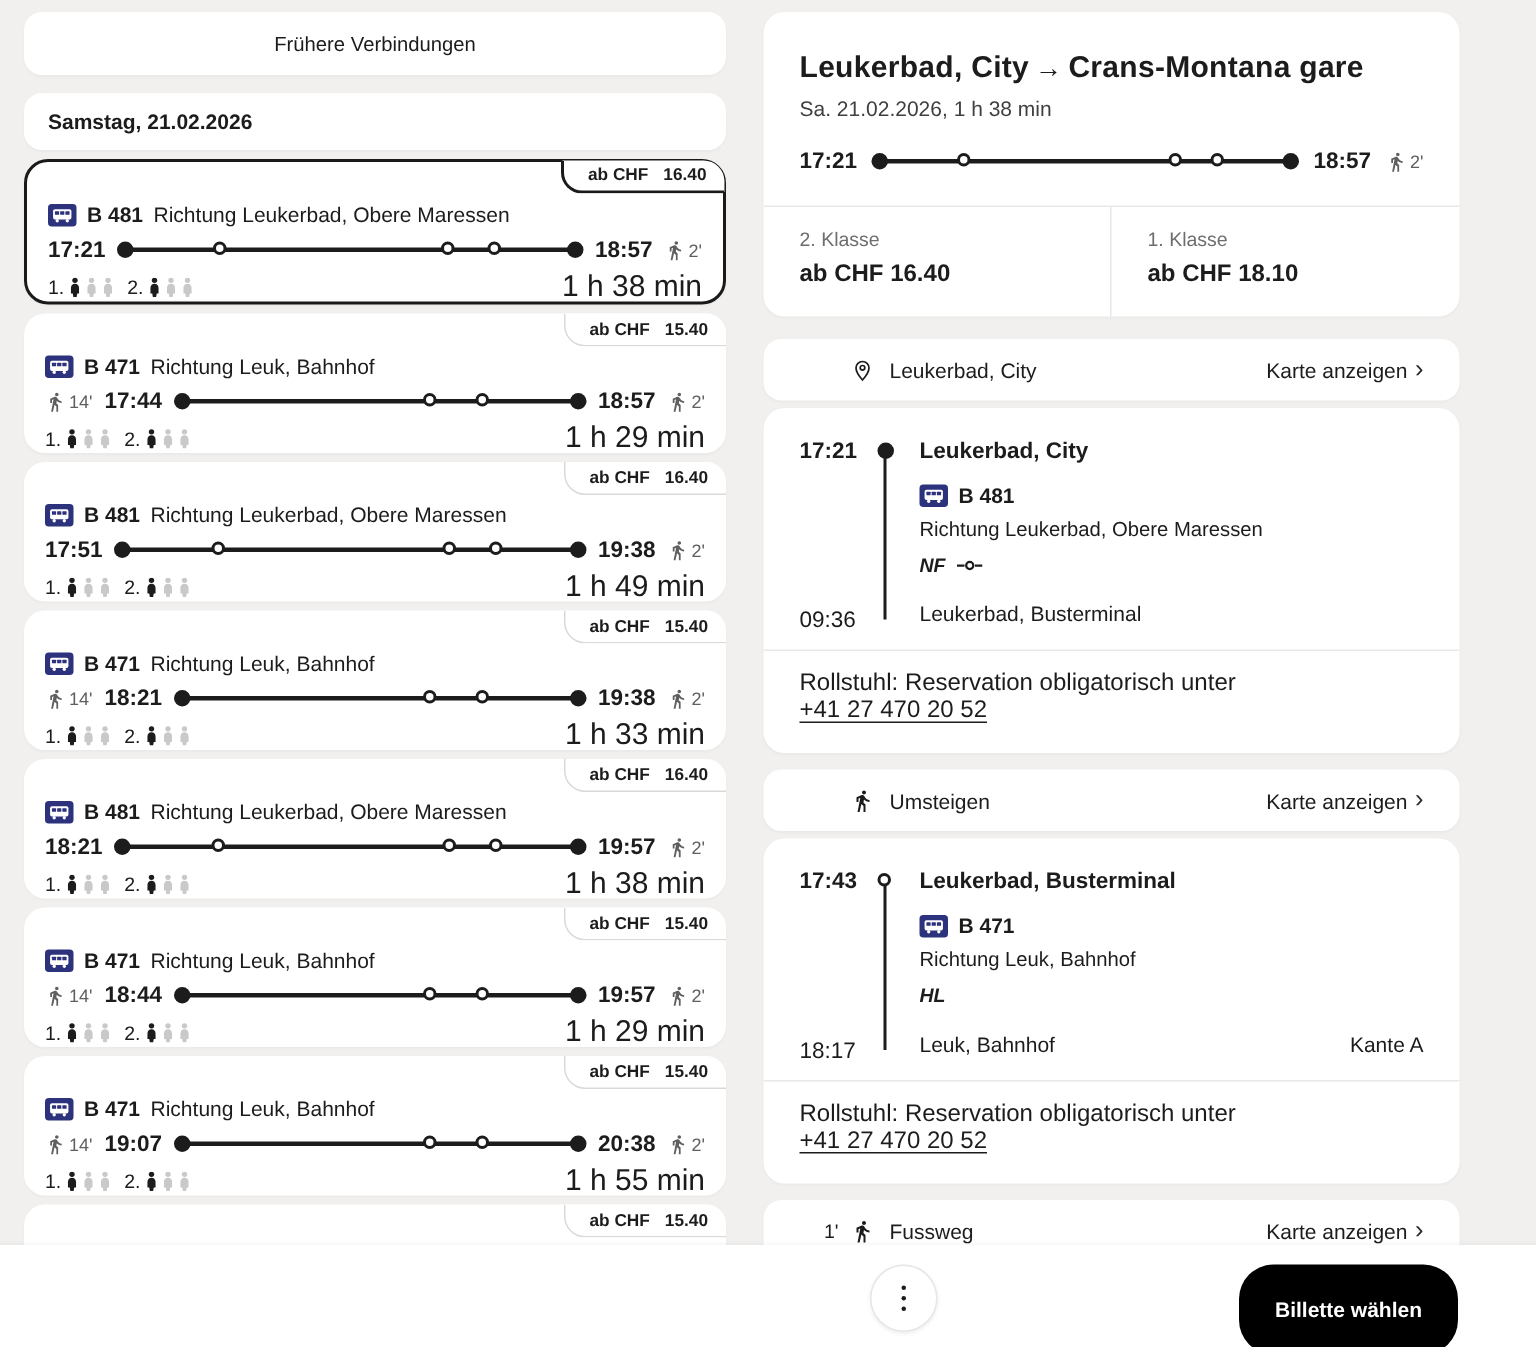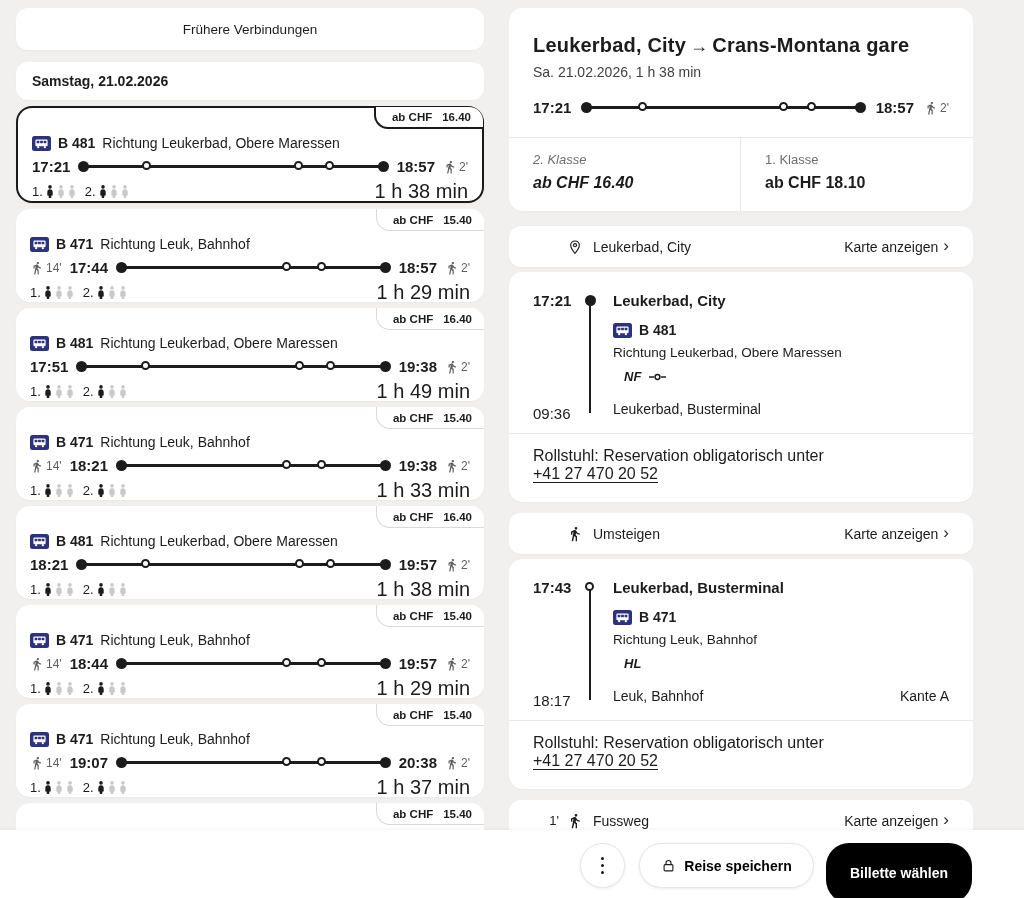--- a/index.html
+++ b/index.html
@@ -70,21 +70,21 @@
 
   
   .right-col { position:absolute; left:509px; top:8px; width:464px; }
   .main-card { border-radius:14px; padding-top:26px; }
   .route-title { padding:0 24px; font-size:20px; font-weight:bold; letter-spacing:.2px; }
   .route-title .arrow { font-weight:normal; font-size:18px; padding:0 4px; }
   .route-sub { padding:0 24px; margin-top:7px; font-size:14px; color:#3f3f3f; }
   .overview-row { padding:0 24px; margin-top:19px; display:flex; align-items:center; gap:10px; }
   .fare-row { margin-top:21px; border-top:1px solid #e8e8e8; display:grid; grid-template-columns:1fr 1fr; }
   .fare-cell { padding:14px 24px 19px; cursor:pointer; }
-  .fare-cell:first-child { border-right:1px solid #e8e8e8;font-style:italic; }
+  .fare-cell:first-child { border-right:1px solid #e8e8e8; }
   .fare-class { font-size:13px; color:#6e6e6e; }
   .fare-price { margin-top:7px; font-size:16px; font-weight:bold; }
 
   .row-card { height:41px; border-radius:12px; display:flex; align-items:center; padding:0 24px; }
   .row-card .pre { width:26px; text-align:right; margin-right:7px; font-size:13px; color:#1c1c1c; }
   .row-card .r-icon { width:18px; display:flex; justify-content:center; }
   .row-card .r-icon svg { width:16px; height:16px; }
   .row-card .r-label { margin-left:9px; font-size:14px; }
   .map-link { margin-left:auto; display:flex; align-items:center; gap:5px; font-size:14px; color:#1c1c1c; cursor:pointer; text-decoration:none; }
   .map-link .chev { font-size:17px; line-height:1; color:#2b2b2b; transform:translateY(-1px); }
@@ -95,21 +95,21 @@
   .t-dep { font-weight:bold; }
   .t-arr { position:absolute; top:113px; font-weight:normal; }
   .col-marker { position:relative; }
   .col-marker .vline { position:absolute; left:50%; margin-left:-1.25px; width:2.5px; top:9px; height:112px; background:#1c1c1c; }
   .col-marker .dot { position:absolute; left:50%; top:3px; margin-left:-5.5px; width:11px; height:11px; border-radius:50%; background:#1c1c1c; z-index:1; }
   .col-marker .dot.hollow { width:9px; height:9px; margin-left:-5.5px; background:#fff; border:2px solid #1c1c1c; }
   .col-main { margin-left:15px; }
   .stop-dep { font-size:15px; font-weight:bold; line-height:18px; }
   .bus-row { margin-top:12px; display:flex; align-items:center; gap:7px; font-size:14px; font-weight:bold; }
   .dir-line { margin-top:7px; font-size:13.5px; }
-  .attr-line { margin-top:9px; display:flex; align-items:center; gap:8px; font-size:13px; font-weight:bold; font-style:italic;margin-left:11px; }
+  .attr-line { margin-top:9px; display:flex; align-items:center; gap:8px; font-size:13px; font-weight:bold; font-style:italic; }
   .attr-line svg { width:17px; height:10px; }
   .stop-arr { margin-top:17px; font-size:14px; display:flex; }
   .stop-arr .platform { margin-left:auto; }
   .leg-divider { margin-top:16px; border-top:1px solid #e8e8e8; }
   .leg-note { padding:13px 24px 19px; font-size:16px; }
   .leg-note a { color:#1c1c1c; text-decoration:underline; text-underline-offset:3px; white-space:nowrap; }
 
   .final-card { border-radius:14px; margin-top:7px; height:80px; }
   .final-grid { display:grid; grid-template-columns:49px 16px 1fr; padding:18px 24px 0 24px; }
   .final-grid .f-time { font-size:15px; font-weight:bold; }
@@ -652,21 +652,21 @@
             </svg>
             <svg viewBox="0 0 8 13" fill="#c9c9c9">
               <circle cx="4" cy="1.9" r="1.8"></circle>
               <path d="M4 4.2C2.3 4.2 1.3 5.3 1.3 7v3.6h1.2l.4 2.4h2.2l.4-2.4h1.2V7c0-1.7-1-2.8-2.7-2.8z"></path>
             </svg>
             <svg viewBox="0 0 8 13" fill="#c9c9c9">
               <circle cx="4" cy="1.9" r="1.8"></circle>
               <path d="M4 4.2C2.3 4.2 1.3 5.3 1.3 7v3.6h1.2l.4 2.4h2.2l.4-2.4h1.2V7c0-1.7-1-2.8-2.7-2.8z"></path>
             </svg>
           </span>
-      <span class="duration">1 h 37 min</span>
+      <span class="duration">1 h 55 min</span>
     </div>
   </article>
 
   <article class="conn-card">
     <div class="price-tag">
       <span>ab CHF</span>
       <span>15.40</span>
     </div>
     <div class="line-row">
       <span class="bus-chip">
@@ -889,21 +889,14 @@
     </div>
   </section>
 </div>
 
 <div class="bottom-bar">
   <button class="kebab-btn" aria-label="more">
     <i></i>
       <i></i>
       <i></i>
   </button>
-  <button class="save-btn">
-    <svg viewBox="0 0 24 24" fill="none" stroke="#1c1c1c" stroke-width="1.8">
-        <rect x="5" y="10.5" width="14" height="10" rx="1.5"></rect>
-        <path d="M8 10.5V8a4 4 0 0 1 8 0v2.5"></path>
-      </svg>
-    <span>Reise speichern</span>
-  </button>
   <button class="buy-btn">Billette wählen</button>
 </div>
 
 </body></html>

